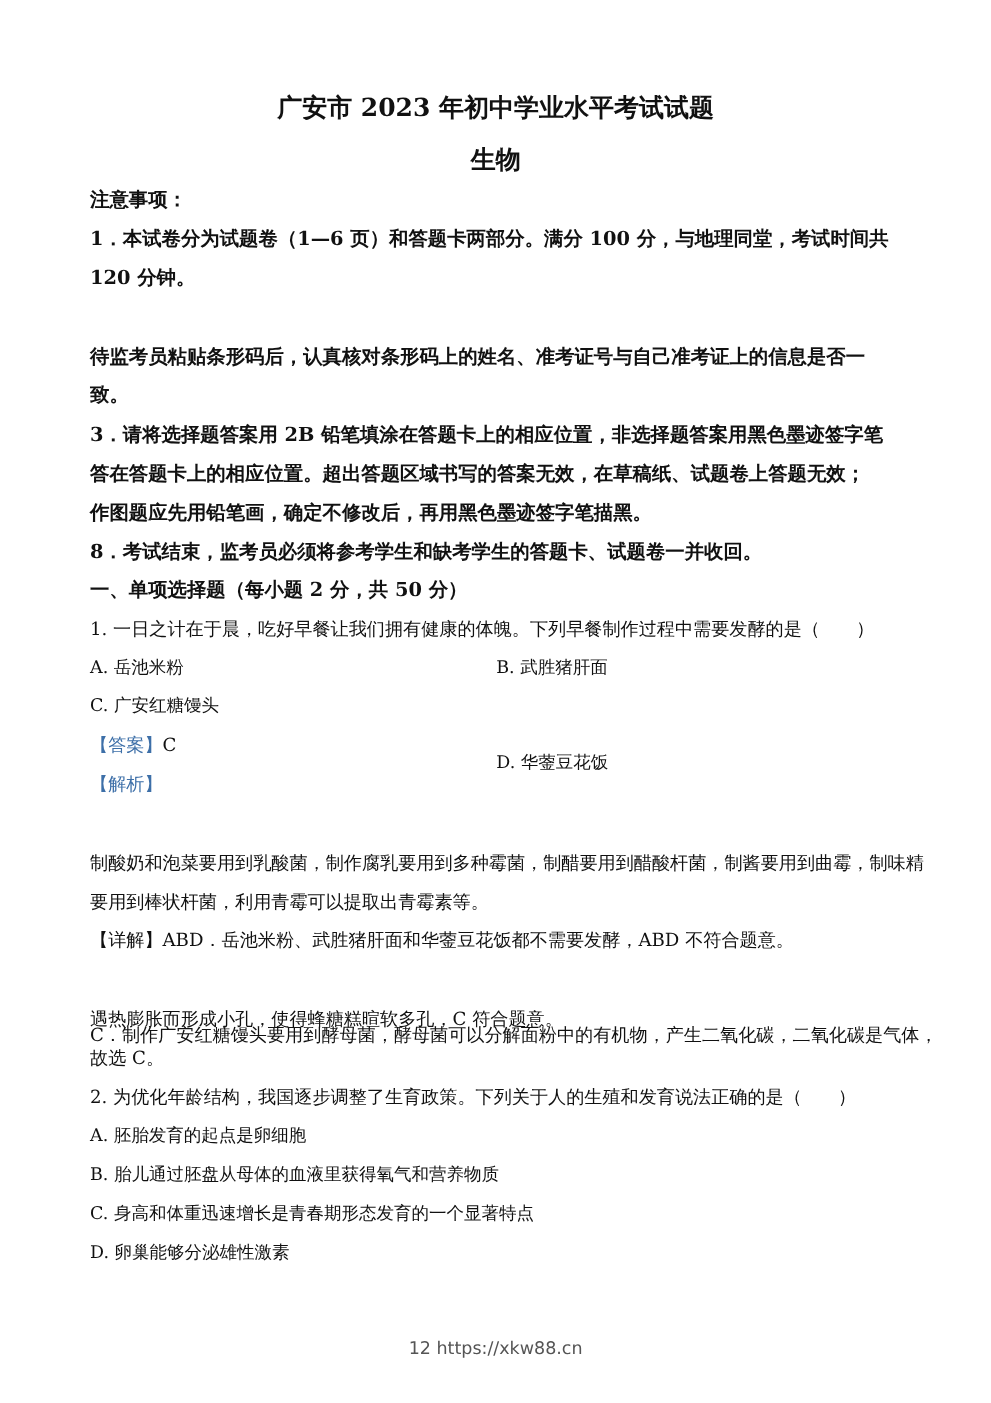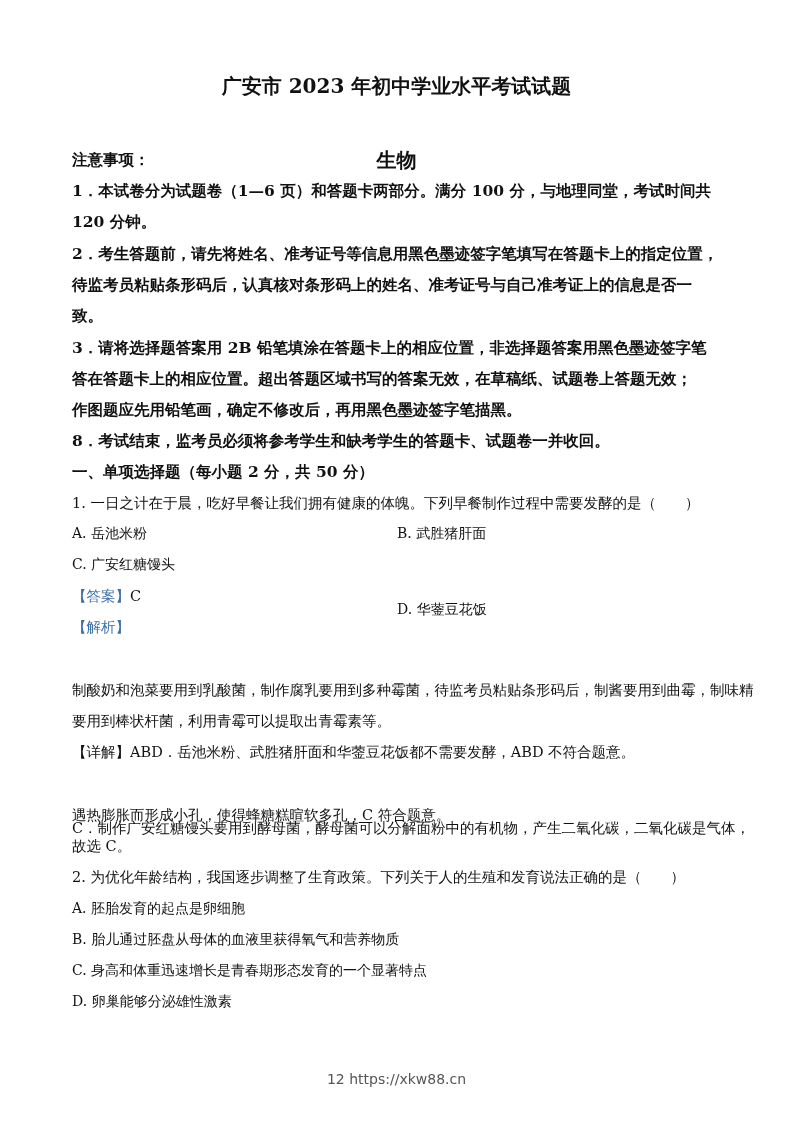--- a/index.html
+++ b/index.html
@@ -13,46 +13,45 @@
   .opt { position: absolute; white-space: nowrap; font-size: 14px; }
   .blue { color: #3d6fa8; }
   .footer { position: absolute; left: 0; width: 793px; top: 1071px; text-align: center;
             font-family: "DejaVu Sans", "Liberation Sans", sans-serif; font-size: 14px; color: #555; }
 </style>
 </head>
 <body>
 
 <div class="page">
   <div class="title" style="top:73px;">广安市 2023 年初中学业水平考试试题</div>
-  <div class="title" style="top:114px;margin-top:33px;">生物</div>
+  <div class="title" style="top:114px;">生物</div>
 
   <div class="line bold" style="top:150px;">注意事项：</div>
   <div class="line bold" style="top:181px;">1．本试卷分为试题卷（1—6 页）和答题卡两部分。满分 100 分，与地理同堂，考试时间共</div>
   <div class="line bold" style="top:212px;">120 分钟。</div>
-  <div class="line bold" style="top:244px;">2．考生答题前，请先将姓名、准考证号等信息用黑色墨迹签字笔填写在答题卡上的指定位置，</div>
   <div class="line bold" style="top:275px;">待监考员粘贴条形码后，认真核对条形码上的姓名、准考证号与自己准考证上的信息是否一</div>
   <div class="line bold" style="top:306px;">致。</div>
   <div class="line bold" style="top:338px;">3．请将选择题答案用 2B 铅笔填涂在答题卡上的相应位置，非选择题答案用黑色墨迹签字笔</div>
   <div class="line bold" style="top:369px;">答在答题卡上的相应位置。超出答题区域书写的答案无效，在草稿纸、试题卷上答题无效；</div>
   <div class="line bold" style="top:400px;">作图题应先用铅笔画，确定不修改后，再用黑色墨迹签字笔描黑。</div>
   <div class="line bold" style="top:431px;">8．考试结束，监考员必须将参考学生和缺考学生的答题卡、试题卷一并收回。</div>
   <div class="line bold" style="top:462px;">一、单项选择题（每小题 2 分，共 50 分）</div>
 
   <div class="line" style="top:494px;">1. 一日之计在于晨，吃好早餐让我们拥有健康的体魄。下列早餐制作过程中需要发酵的是（　　）</div>
   <div class="opt" style="left:72px; top:525px;">A. 岳池米粉</div>
   <div class="opt" style="left:397px; top:525px;">B. 武胜猪肝面</div>
   <div class="opt" style="left:72px; top:556px;">C. 广安红糖馒头</div>
   <div class="opt" style="left:397px; top:556px;margin-top:45px;">D. 华蓥豆花饭</div>
 
   <div class="line" style="top:587px;">
     <span class="blue">【答案】</span><span>C</span>
   </div>
   <div class="line blue" style="top:618px;">【解析】</div>
 
-  <div class="line" style="top:681px;">制酸奶和泡菜要用到乳酸菌，制作腐乳要用到多种霉菌，待监考员粘贴条形码后，制酱要用到曲霉，制味精</div>
+  <div class="line" style="top:681px;">制酸奶和泡菜要用到乳酸菌，制作腐乳要用到多种霉菌，制醋要用到醋酸杆菌，制酱要用到曲霉，制味精</div>
   <div class="line" style="top:743px;">
     <span>【详解】</span><span>ABD．岳池米粉、武胜猪肝面和华蓥豆花饭都不需要发酵，ABD 不符合题意。</span>
   </div>
 
   <div class="line" style="top:712px;">要用到棒状杆菌，利用青霉可以提取出青霉素等。</div>
   <div class="line" style="top:775px;margin-top:44px;">C．制作广安红糖馒头要用到酵母菌，酵母菌可以分解面粉中的有机物，产生二氧化碳，二氧化碳是气体，</div>
   <div class="line" style="top:806px;">遇热膨胀而形成小孔，使得蜂糖糕暄软多孔，C 符合题意。</div>
   <div class="line" style="top:837px;">故选 C。</div>
 
   <div class="line" style="top:868px;">2. 为优化年龄结构，我国逐步调整了生育政策。下列关于人的生殖和发育说法正确的是（　　）</div>

